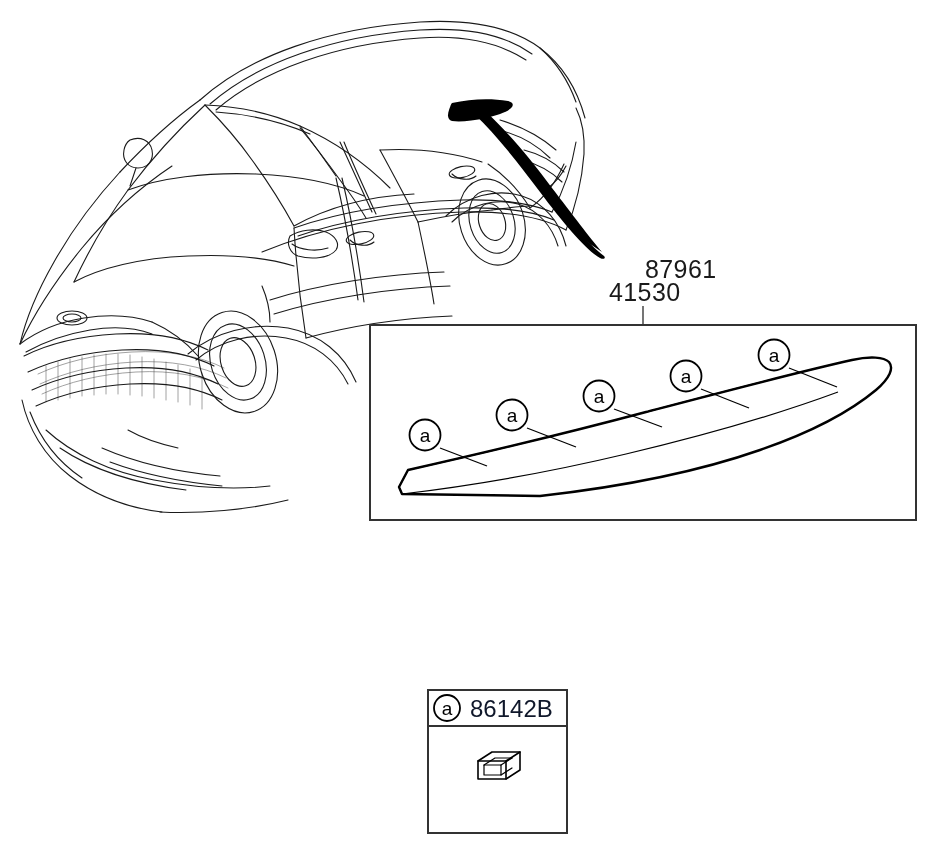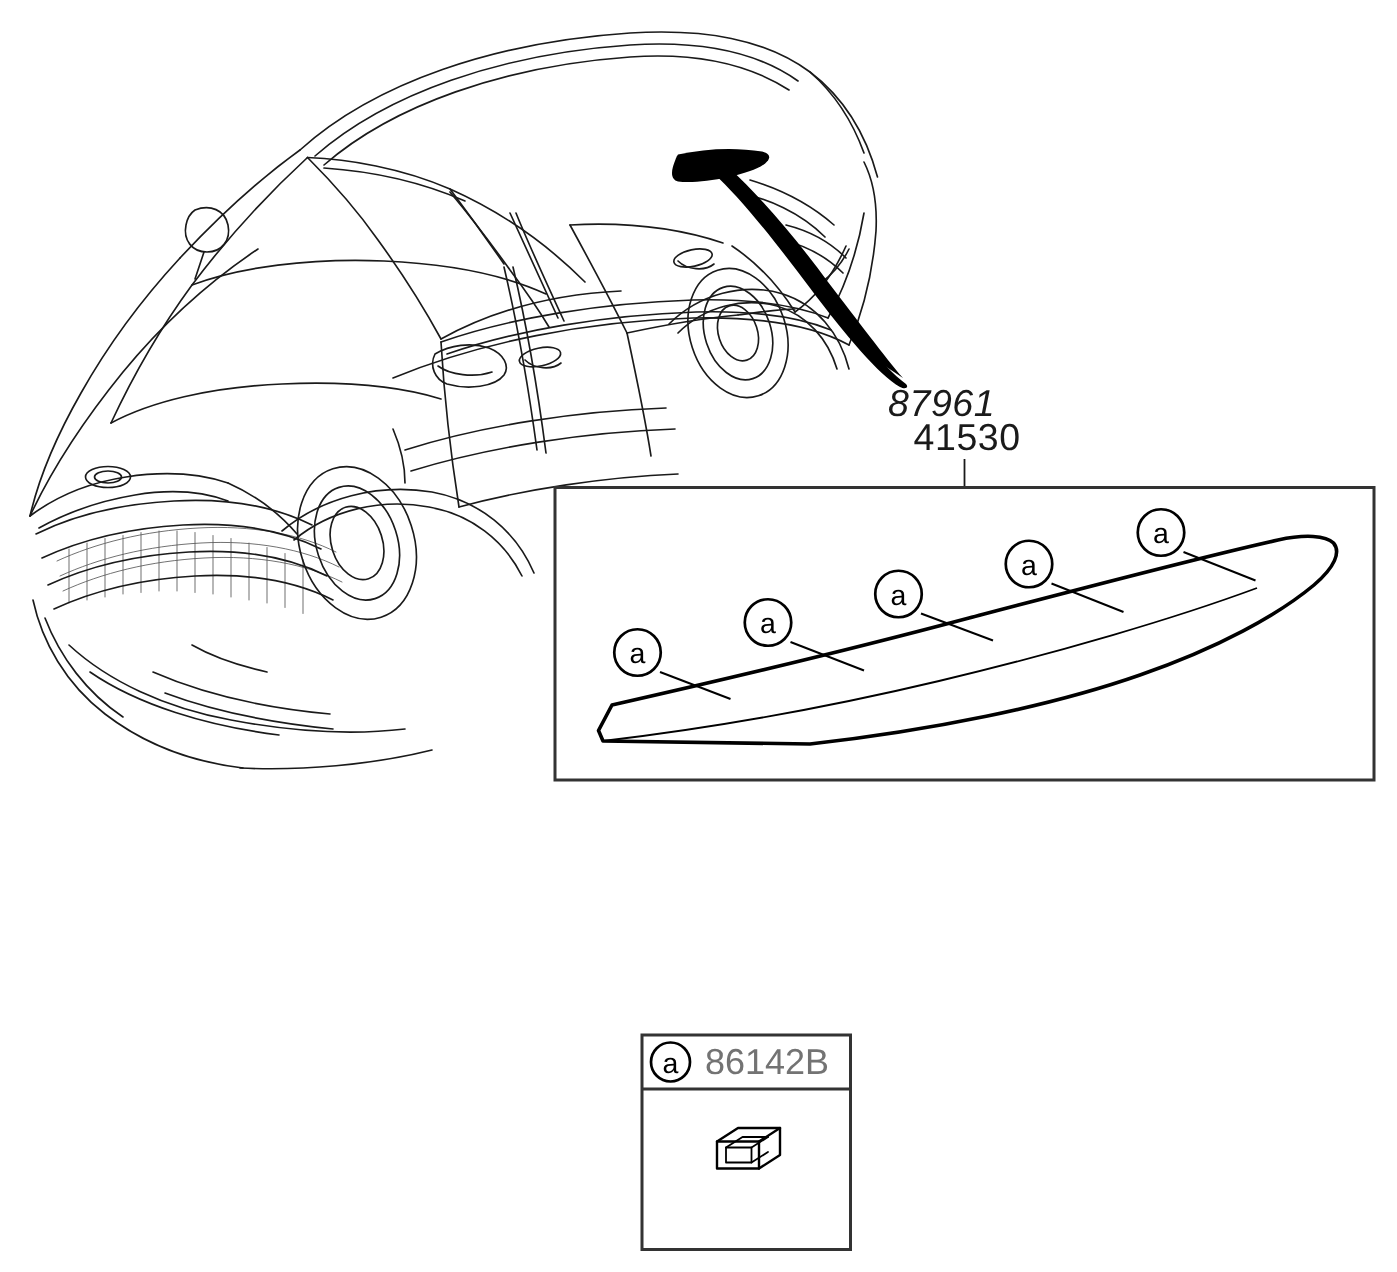--- a/index.html
+++ b/index.html
@@ -31,29 +31,29 @@
   }
   .part-number-label {
     position: absolute;
     font-family: "Liberation Sans", sans-serif;
     font-size: 25px;
     color: #1a1a1a;
     letter-spacing: 0.4px;
     white-space: nowrap;
     line-height: 1.08;
   }
-  #part-number-primary { left: 592px; top: 256px; font-style: italic; }
+  #part-number-primary { left: 645px; top: 256px; }
   #part-number-secondary { left: 609px; top: 279px; }
   .legend-code {
     position: absolute;
     left: 470px;
     top: 695px;
     font-family: "Liberation Sans", sans-serif;
     font-size: 24px;
-    color: #737373;
+    color: #0f172a;
     white-space: nowrap;
   }
   .callout-text {
     font-family: "Liberation Sans", sans-serif;
     font-size: 19px;
     fill: #000000;
   }
 </style>
 </head>
 <body>

